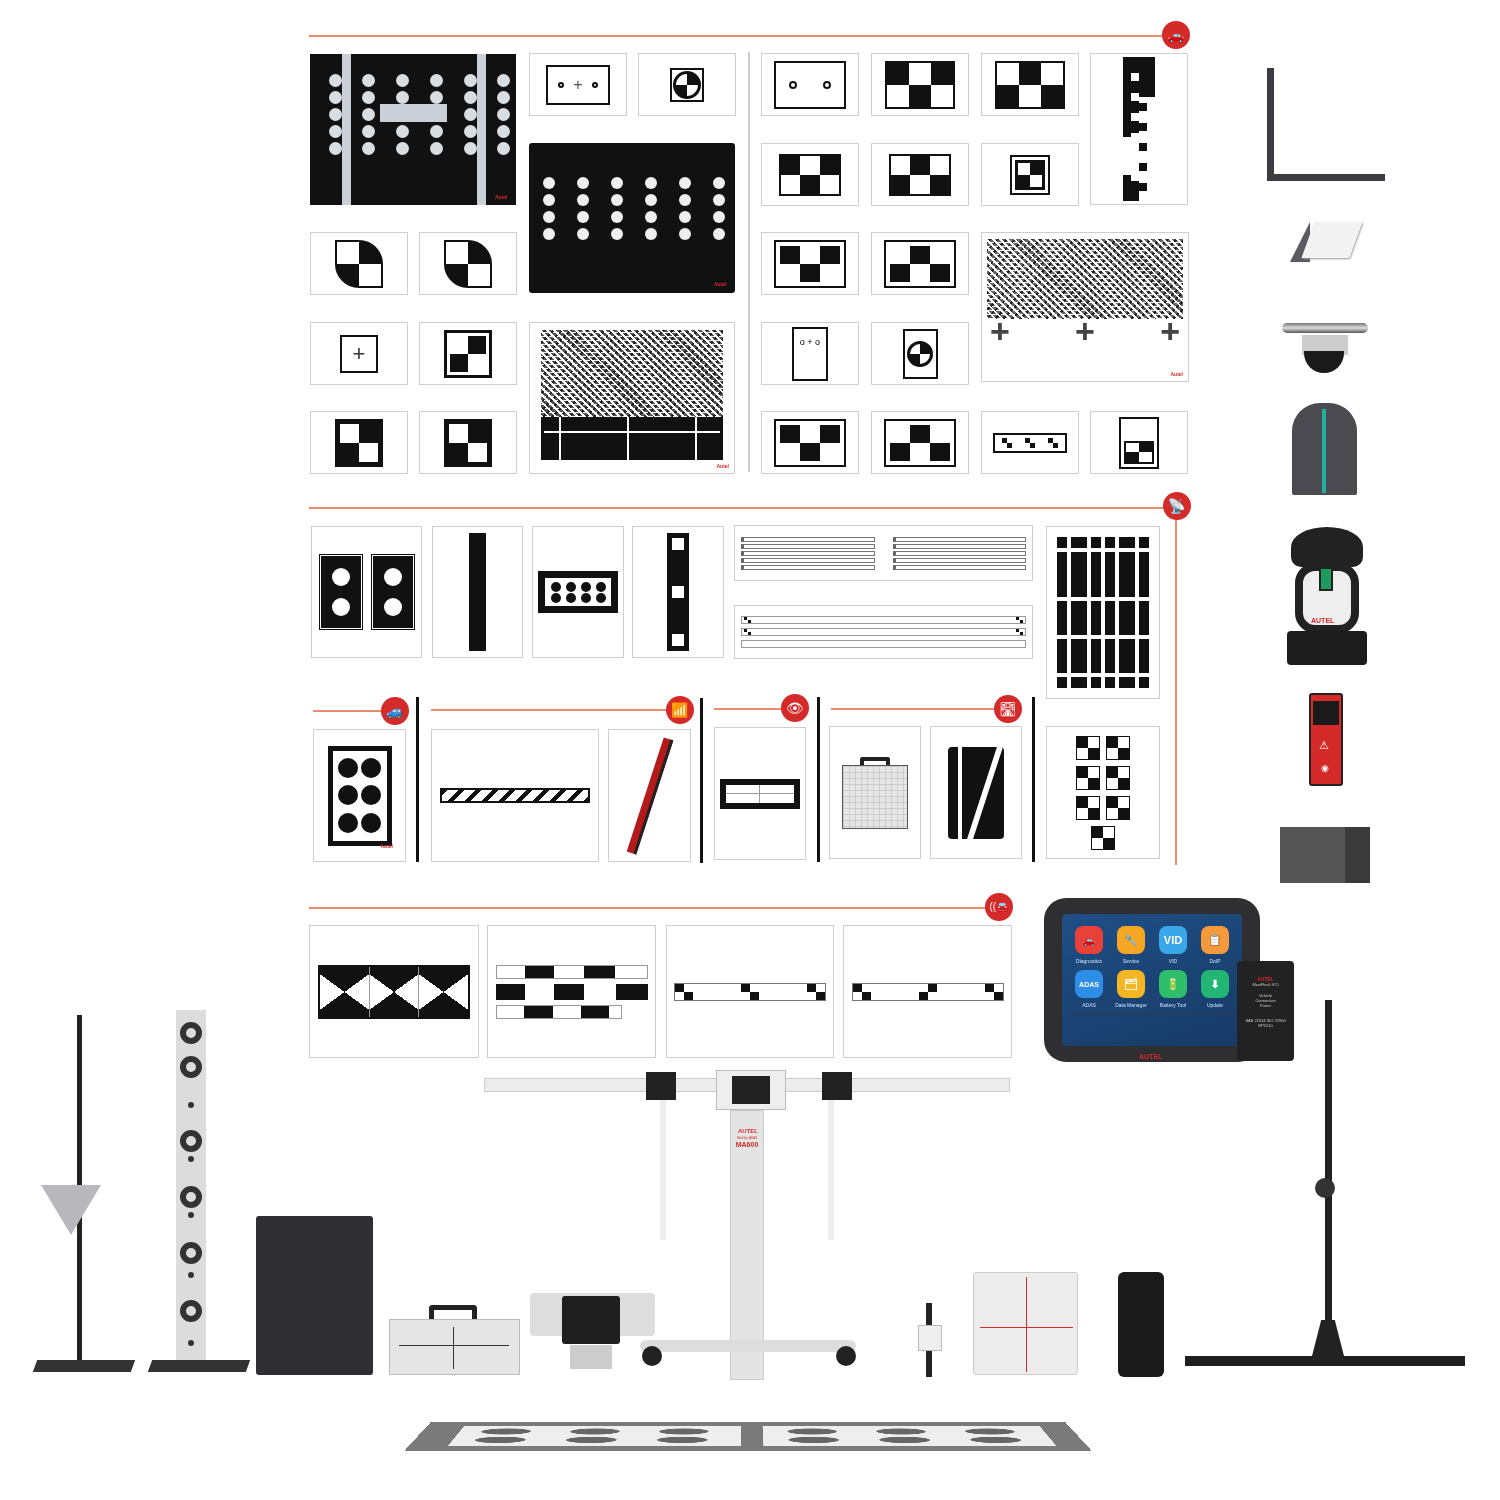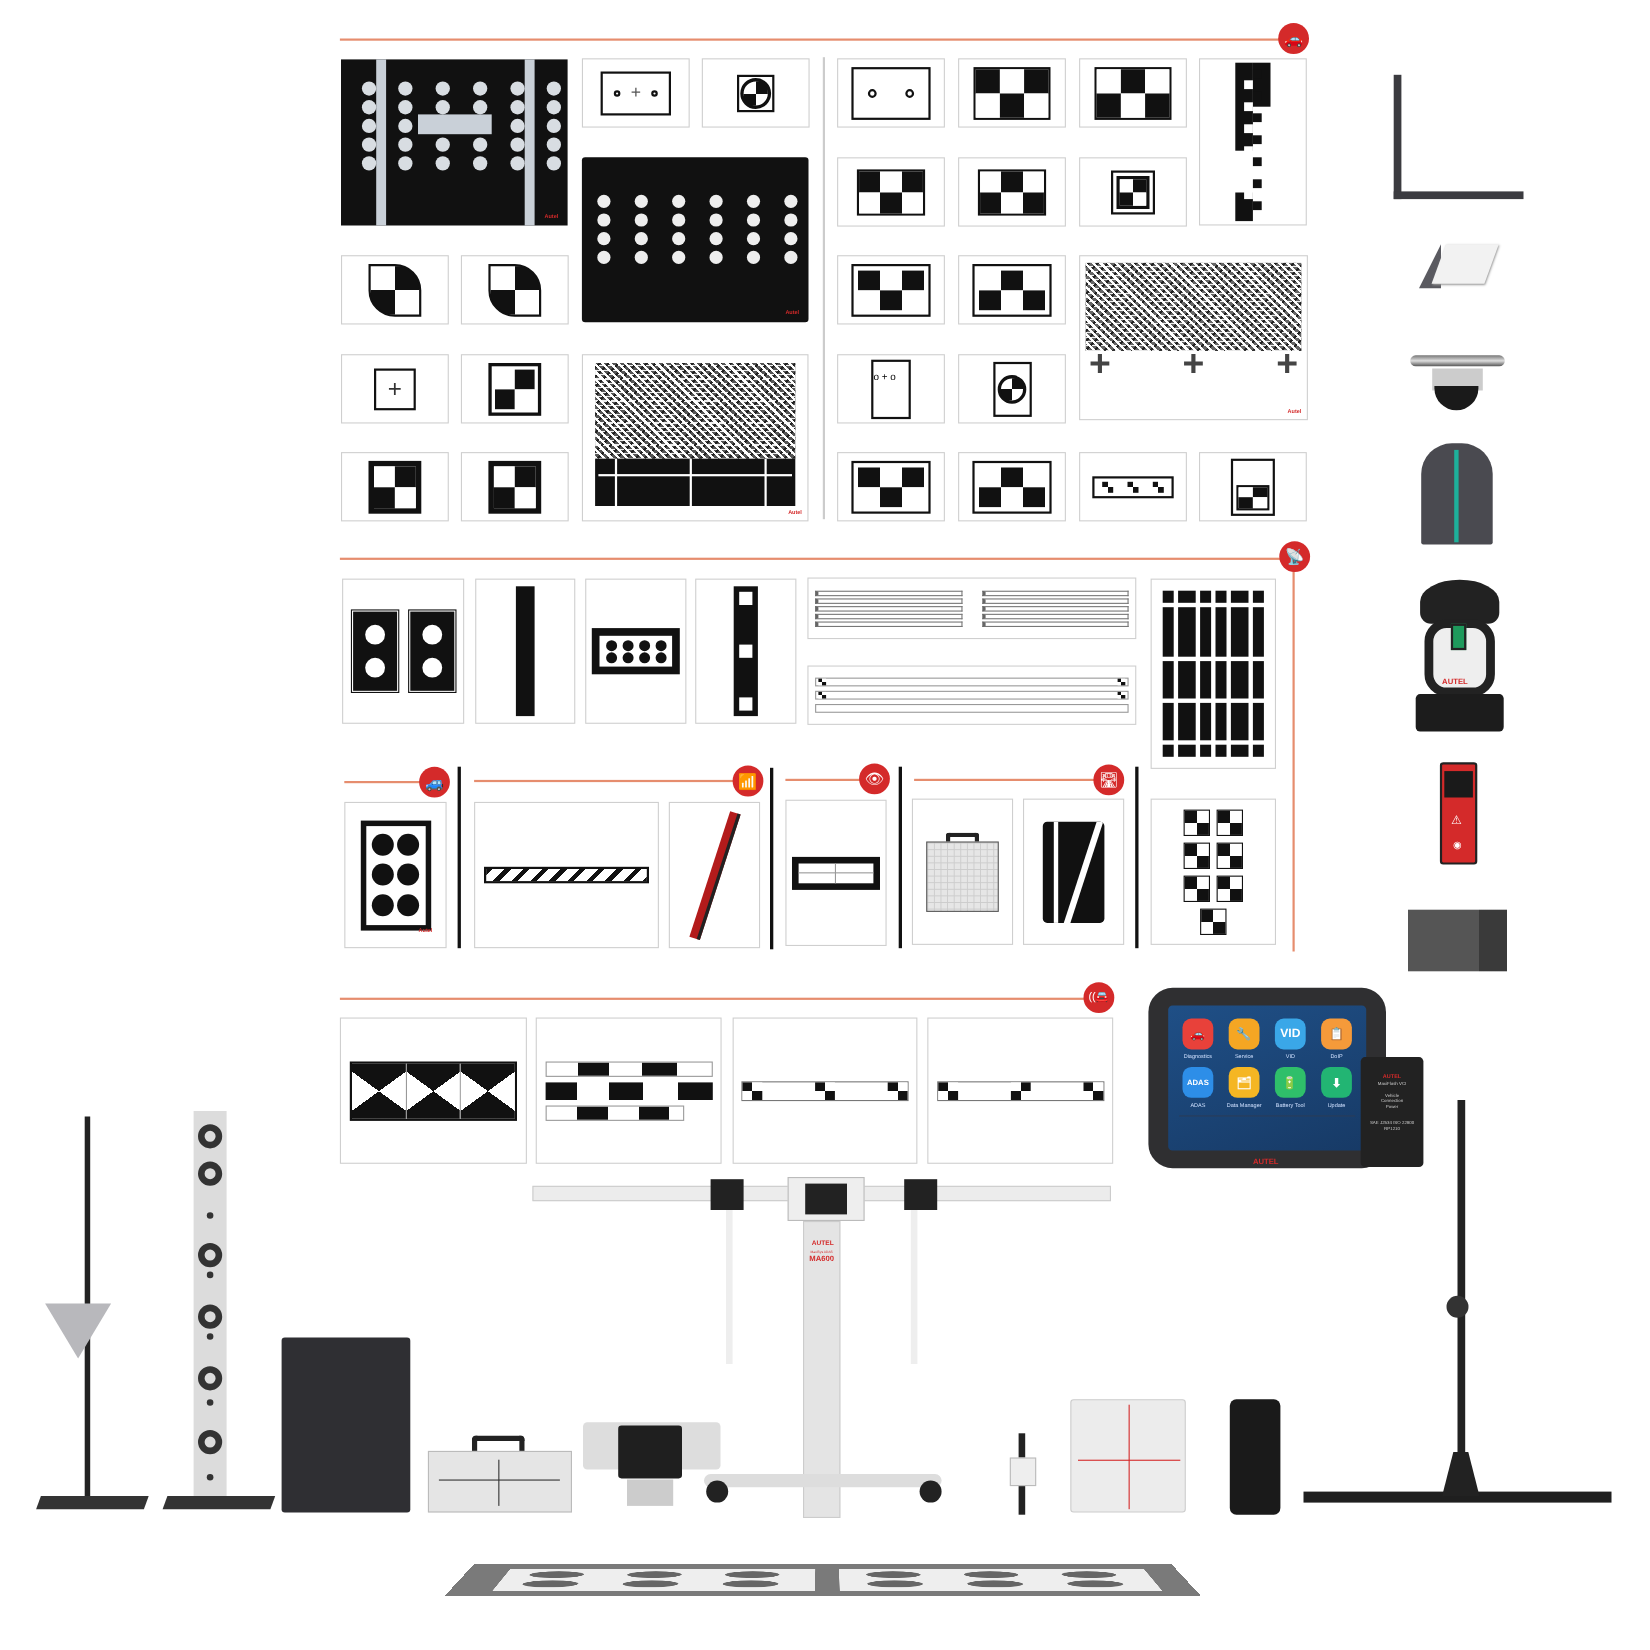--- a/index.html
+++ b/index.html
@@ -271,21 +271,21 @@
     <div style="display:flex;justify-content:space-between;padding:0 3px;font-size:34px;font-weight:bold;color:#444;line-height:24px">
         <span>+</span>
         <span>+</span>
         <span>+</span>
       </div>
   </div>
   <div class="tag" style="right:5px;bottom:4px">Autel</div>
 </div>
 
 <div class="card" style="left:761px;top:322px;width:98px;height:63px">
-  <div class="frame" style="width:36px;height:54px;font-size:9px;padding-top:8px">o + o</div>
+  <div class="frame" style="width:36px;height:54px;font-size:9px;text-align:center;padding-top:8px">o + o</div>
 </div>
 <div class="card" style="left:871px;top:322px;width:98px;height:63px">
   <div class="frame" style="width:35px;height:50px;display:flex;align-items:center;justify-content:center">
       <div style="width:26px;height:26px;border-radius:50%;border:3px solid #111;background:conic-gradient(#111 0 25%,#fff 0 50%,#111 0 75%,#fff 0)"></div>
     </div>
 </div>
 
 <div class="card" style="left:761px;top:411px;width:98px;height:63px">
   <div class="frame" style="width:72px;height:48px;padding:4px">
       <div class="cb" style="grid-template-columns:repeat(3,1fr);width:100%;height:100%">

